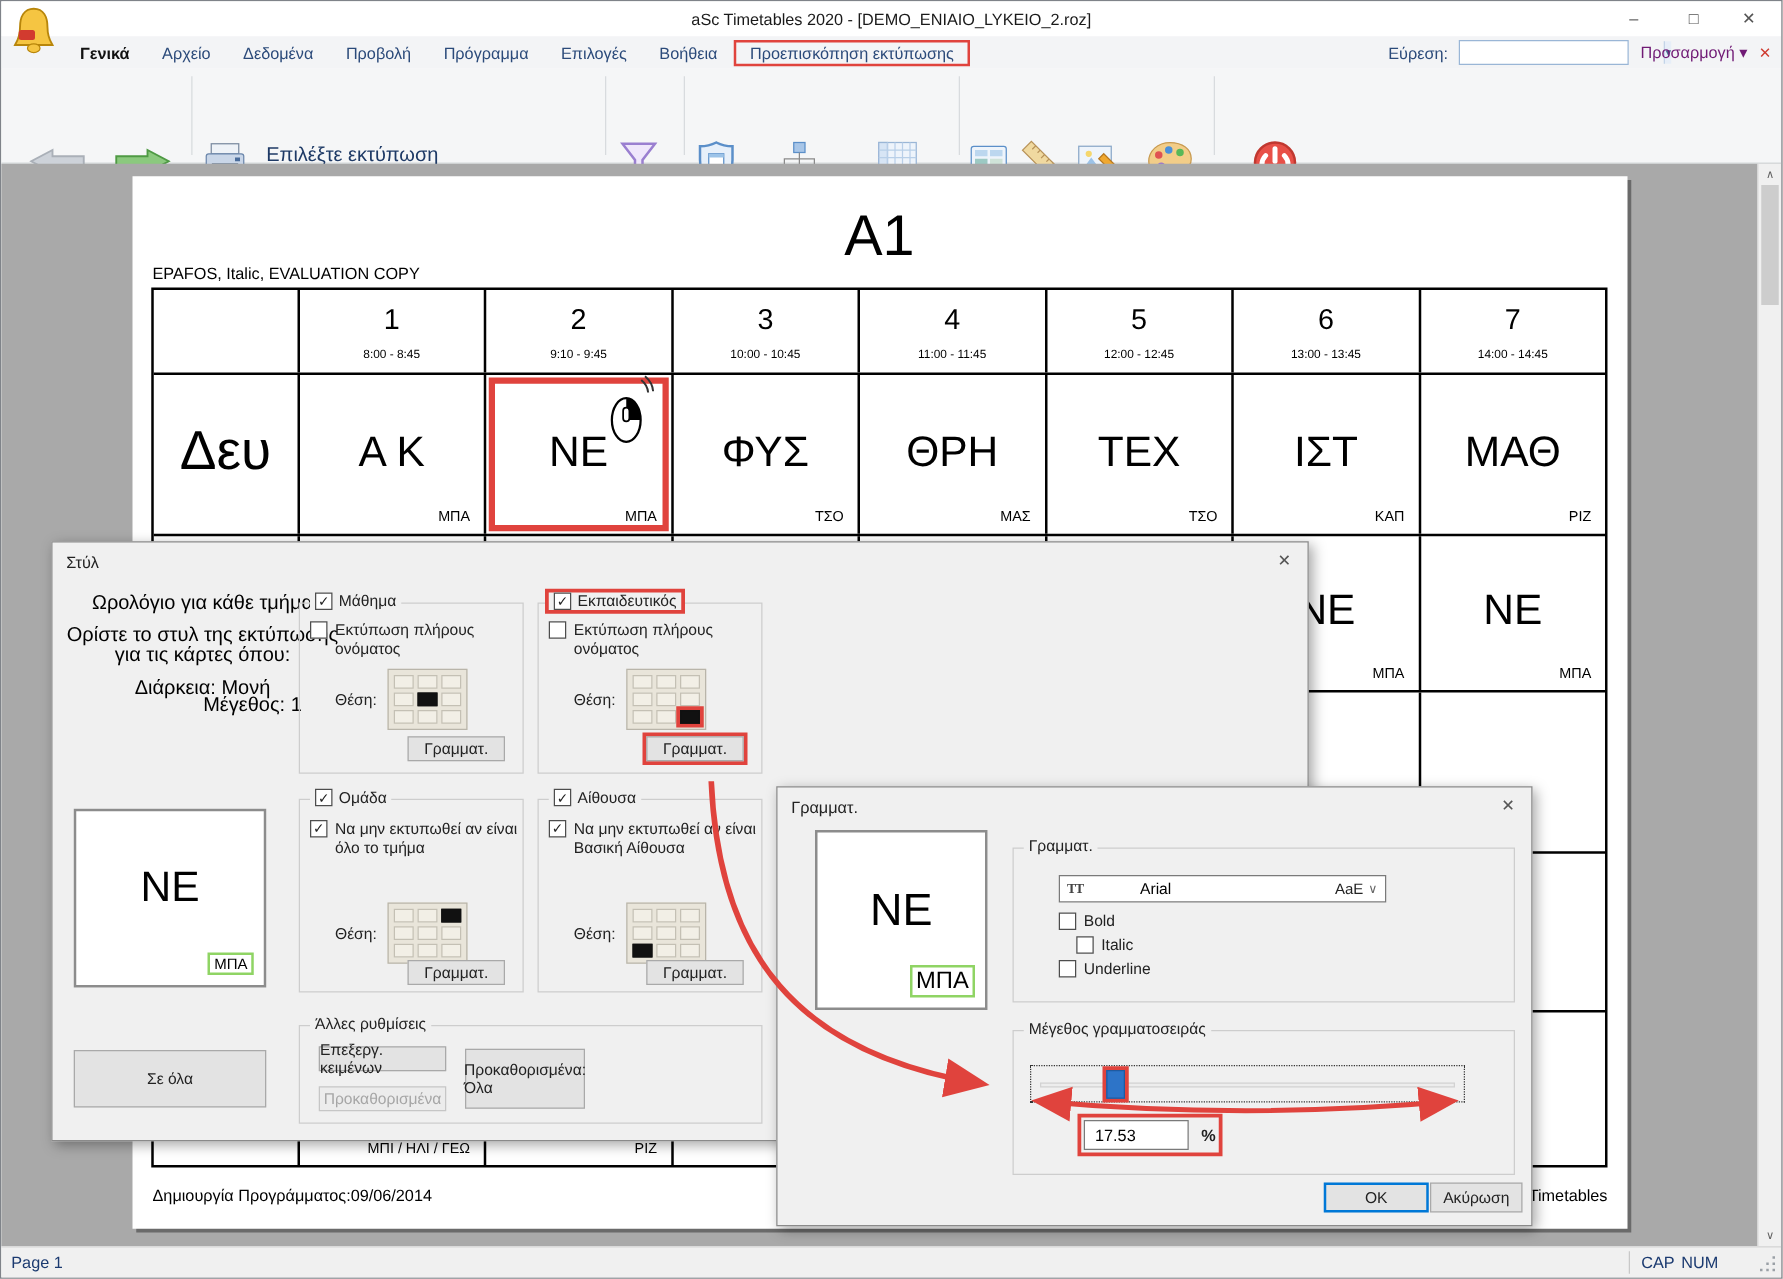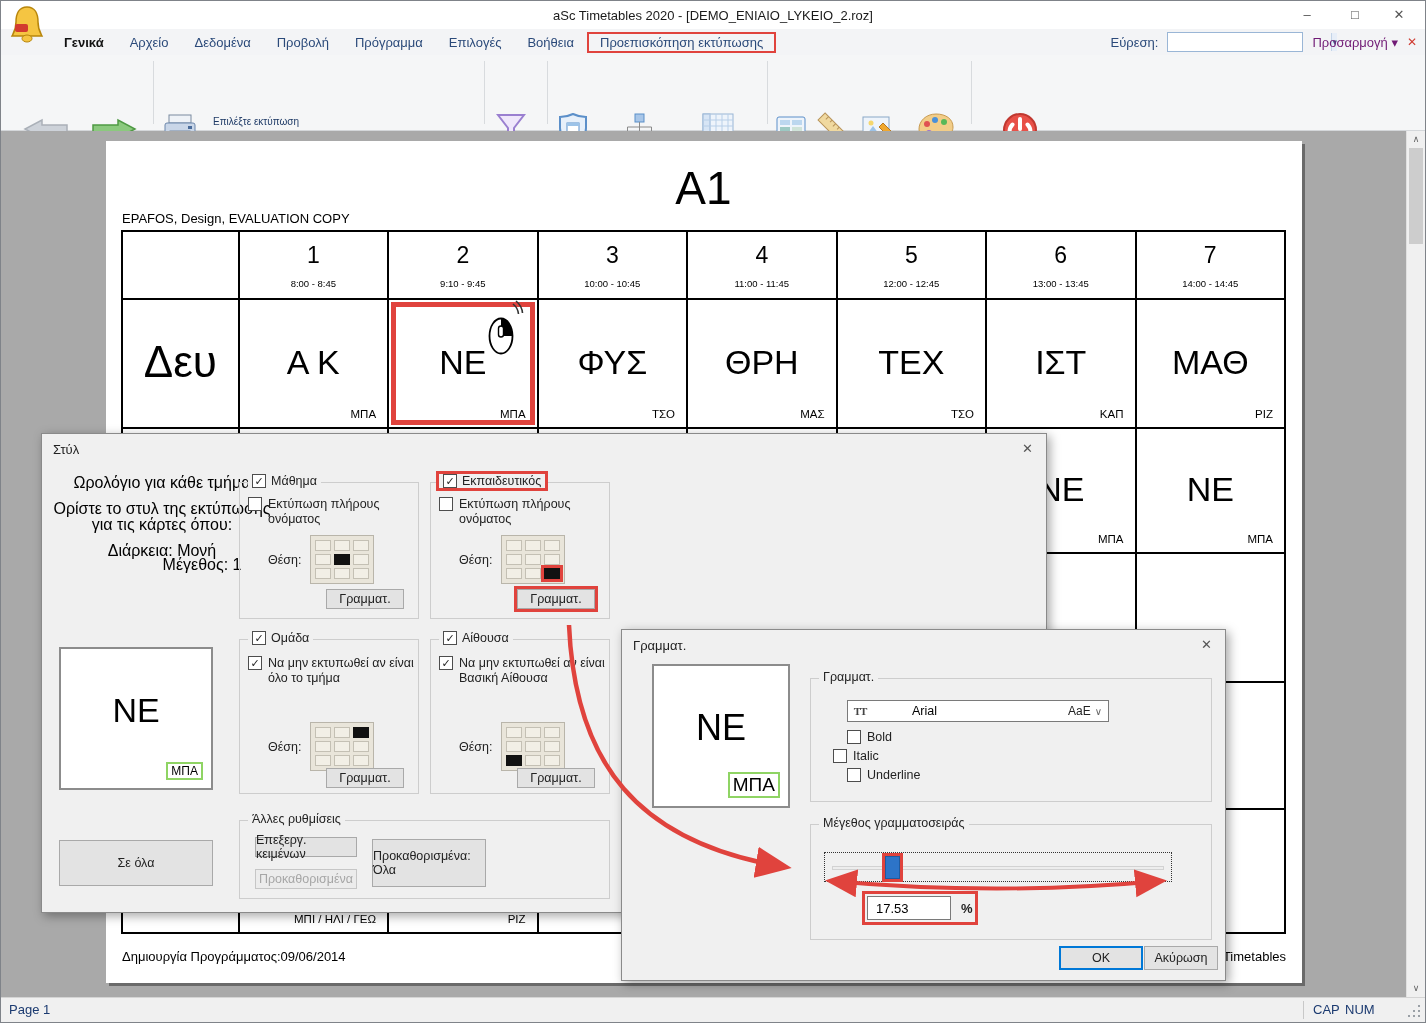--- a/index.html
+++ b/index.html
@@ -26,21 +26,21 @@
   .customize { font-size:13px; color:#701a75; }
   .red-x { color:#cf3a30; font-weight:bold; font-size:12px; }
 
   
   .ribbon { position:absolute; top:54px; left:0; right:0; height:76px; background:#f5f6f7; border-bottom:1px solid #d4d7da; }
   .rdiv { position:absolute; top:6px; bottom:6px; width:1px; background:#d8dbde; }
   .rlabel { position:absolute; text-align:center; font-size:11px; line-height:13px; color:#1e3a66; }
   .rlabel.dis { color:#9aa0a8; }
   .ricon { position:absolute; }
   .rcaret { position:absolute; font-size:8px; color:#1e3a66; }
-  .tb-select-label { position:absolute; left:212px; top:61px; font-size:10px; color:#1e3a66; }
+  .tb-select-label { position:absolute; left:212px; top:61px; font-size:16px; color:#1e3a66; }
   .tb-combo { position:absolute; left:210px; top:77px; width:268px; height:20px; background:#fff; border:1px solid #9ab6d6; display:flex; align-items:center; }
   .tb-combo-text { flex:1; font-size:12px; color:#1e3a66; padding-left:4px; white-space:nowrap; overflow:hidden; }
   .tb-combo-caret { width:17px; height:100%; background:#e7eef8; border-left:1px solid #c3d4e8; color:#49688f; font-size:9px; text-align:center; line-height:18px; }
   .tb-page-info { position:absolute; left:212px; top:103px; font-size:11.5px; color:#1e3a66; }
 
   
   .preview { position:absolute; top:130px; left:0; right:0; bottom:25px; background:#a9a9a9; }
   .page { position:absolute; left:105px; top:10px; width:1196px; height:842px; background:#fff; box-shadow:3px 3px 0 rgba(55,55,55,.55); }
   .page-title { position:absolute; top:20px; left:15px; width:1165px; text-align:center; font-size:46px; color:#000; }
   .watermark { position:absolute; top:70px; left:16px; font-size:13px; color:#000; }
@@ -274,21 +274,21 @@
           <path d="M19 8 V18" stroke="#fff" stroke-width="4" stroke-linecap="round"></path>
           <path d="M11.5 13.5 A10.5 10.5 0 1 0 26.5 13.5" fill="none" stroke="#fff" stroke-width="4" stroke-linecap="round"></path>
         </svg>
     </span>
     <div class="rlabel" style="left:972px;top:94px;width:94px;">Κλείσιμο Προεπισκόπησης</div>
   </div>
 
   <div class="preview">
     <div class="page">
       <div class="page-title">A1</div>
-      <div class="watermark">EPAFOS, Design, EVALUATION COPY</div>
+      <div class="watermark">EPAFOS, Italic, EVALUATION COPY</div>
 
       <div class="ptable">
 
         <div class="prow" style="height:66px;">
           <div class="pc day"></div>
           <div class="pc">
               <div class="num">1</div>
               <div class="time">8:00 - 8:45</div>
             </div>
           <div class="pc">
@@ -559,21 +559,21 @@
       </div>
       <div class="btn" style="left:86px;top:128px;width:78px;height:20px;">Γραμματ.</div>
     </div>
 
     <div class="fieldset" style="left:197px;top:386px;width:371px;height:79px;">
       <div class="fs-label">
         <span>Άλλες ρυθμίσεις</span>
       </div>
       <div class="btn" style="left:15px;top:16px;width:102px;height:20px;">Επεξεργ. κειμένων</div>
       <div class="btn disabled" style="left:15px;top:48px;width:102px;height:20px;">Προκαθορισμένα</div>
-      <div class="btn" style="left:132px;top:18px;width:114px;height:48px;">Προκαθορισμένα: Όλα</div>
+      <div class="btn" style="left:132px;top:18px;width:96px;height:48px;">Προκαθορισμένα: Όλα</div>
     </div>
   </div>
 
   <div class="dialog z20" style="left:620px;top:628px;width:605px;height:352px;">
     <div class="dlg-title-text">Γραμματ.</div>
     <div class="dlg-close">✕</div>
 
     <div class="prevcard" style="left:30px;top:34px;width:138px;height:144px;">
       <div class="ne" style="font-size:36px;">ΝΕ</div>
       <div class="mpa" style="font-size:19px;">ΜΠΑ</div>
@@ -587,21 +587,21 @@
     <div class="font-combo" style="left:225px;top:70px;width:262px;">
       <span class="tt-icon">TT</span>
       <span class="font-name">Arial</span>
       <span class="font-preview">AaE</span>
       <span class="font-chev">∨</span>
     </div>
     <div class="cbrow" style="left:225px;top:100px;">
       <span class="cb"></span>
         <span>Bold</span>
     </div>
-    <div class="cbrow" style="left:211px;top:119px;">
+    <div class="cbrow" style="left:239px;top:119px;">
       <span class="cb"></span>
         <span>Italic</span>
     </div>
     <div class="cbrow" style="left:225px;top:138px;">
       <span class="cb"></span>
         <span>Underline</span>
     </div>
 
     <div class="fieldset" style="left:188px;top:194px;width:402px;height:116px;">
       <div class="fs-label">

